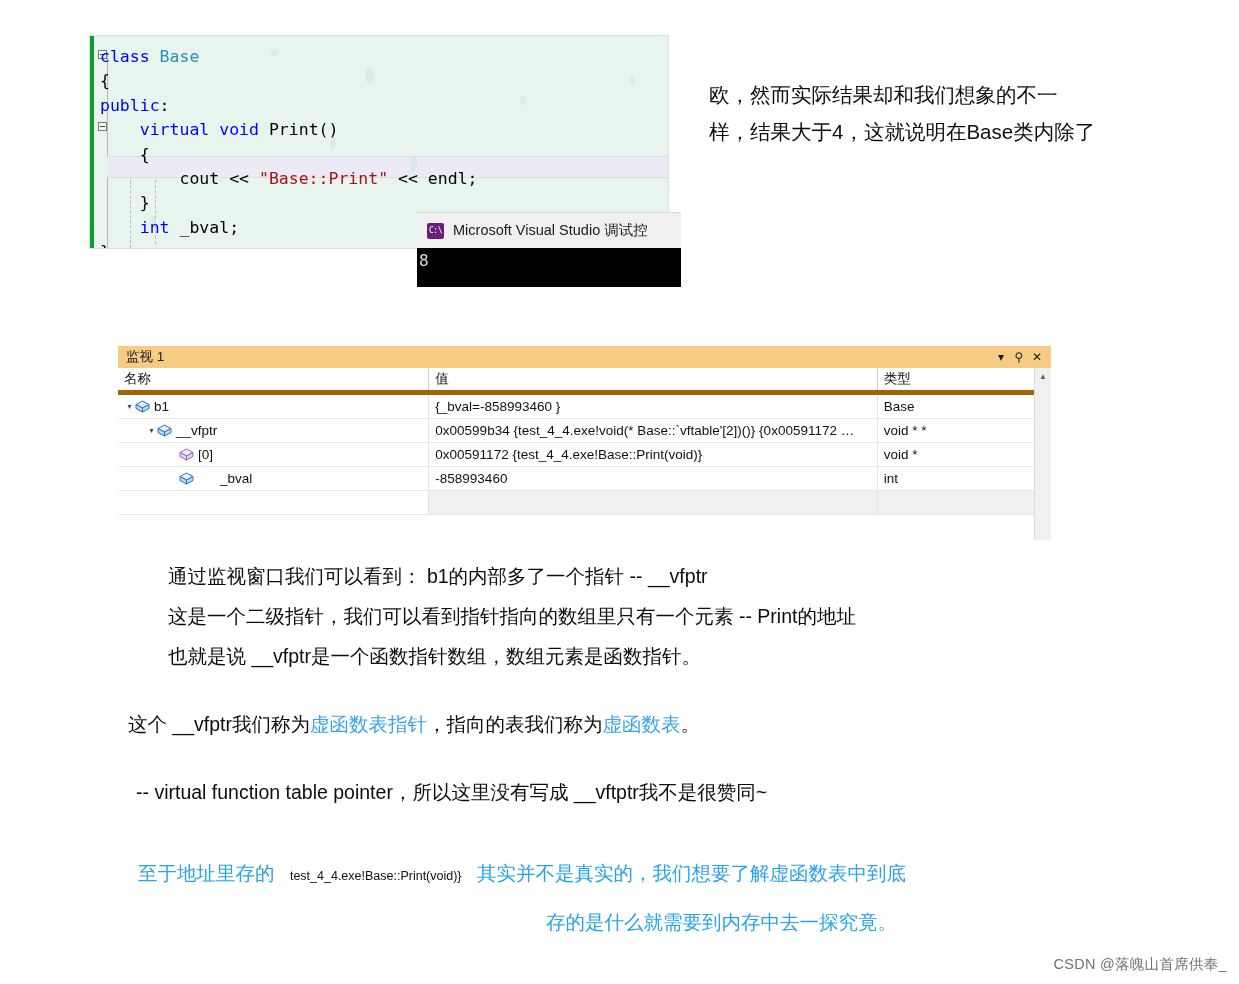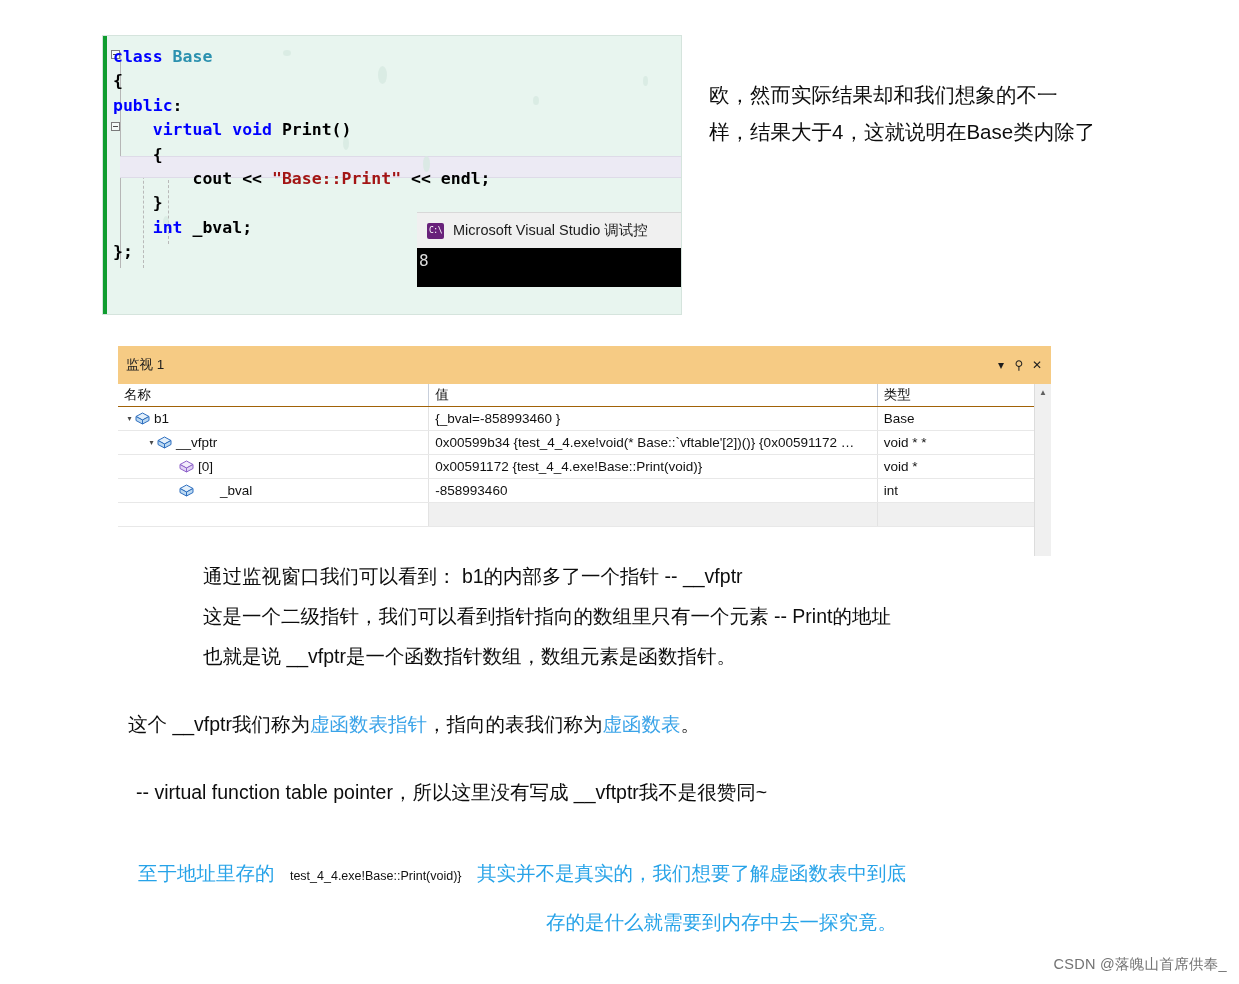--- a/index.html
+++ b/index.html
@@ -3,24 +3,23 @@
 <meta charset="utf-8">
 <style>
   html,body{margin:0;padding:0;}
   body{
     width:1239px;height:984px;background:#ffffff;
     font-family:"Liberation Sans","DejaVu Sans",sans-serif;
     color:#000;position:relative;overflow:hidden;
   }
   
   .code-shot{
-    position:absolute;left:103px;top:36px;width:578px;height:278px;
+    position:absolute;left:90px;top:36px;width:578px;height:212px;
     background:#e8f5ef;overflow:hidden;
     box-shadow:0 0 0 1px #d5e4dd;
-    font-weight:bold;
   }
   .code-shot .gutter-green{
     position:absolute;left:0;top:0;width:4px;height:100%;background:#0f9d2f;
   }
   .code-shot .vline{
     position:absolute;left:17px;top:16px;width:1px;height:216px;
     background:#b6b6b6;
   }
   .code-shot .dashguide{
     position:absolute;width:0;border-left:1px dashed #b9b9b9;
@@ -75,21 +74,21 @@
     font-size:20.5px;line-height:37px;color:#0d0d0d;
   }
 
   
   .watch{
     position:absolute;left:118px;top:346px;width:933px;height:222px;
     background:#ffffff;box-sizing:border-box;
     font-size:13.5px;
   }
   .watch-title{
-    height:38px;background:#f6cb84;display:flex;align-items:center;
+    height:22px;background:#f6cb84;display:flex;align-items:center;
     padding:0 6px 0 8px;color:#1e1e1e;font-size:13.5px;
   }
   .watch-title .t-label{flex:1;}
   .watch-title .tbtn{
     width:16px;height:16px;display:flex;align-items:center;justify-content:center;
     font-size:12px;color:#1e1e1e;margin-left:2px;
   }
   .watch-toolbar{
     height:28px;background:#dfe6f2;display:flex;align-items:center;
     padding:0 4px;gap:5px;border-bottom:1px solid #c6cfe0;
@@ -130,21 +129,21 @@
   }
   .mini-sq{
     width:7px;height:7px;background:#e3e3e3;border:1px solid #7d7d7d;
     position:absolute;left:3px;top:3px;
   }
 
   table.wt{border-collapse:collapse;width:100%;table-layout:fixed;}
   table.wt th{
     background:#fff;text-align:left;font-weight:normal;font-size:13.5px;
     padding:2px 0 2px 6px;border-right:1px solid #c8cfdb;
-    border-bottom:1px solid #a16207;color:#111;height:18px;
+    border-bottom:5px solid #a16207;color:#111;height:18px;
   }
   table.wt td{
     padding:2px 0 2px 6px;border-right:1px solid #e3e3e3;
     border-bottom:1px solid #e8e8e8;height:19px;overflow:hidden;
     white-space:nowrap;font-size:13.5px;color:#111;
   }
   .col-name{width:305px;}
   .col-val{width:440px;}
   .col-type{width:170px;}
   .nm-cell{display:flex;align-items:center;height:15px;}
@@ -321,21 +320,21 @@
             <td></td>
           </tr>
         </tbody>
     </table>
     <div class="wscroll">
       <div class="up">▲</div>
     </div>
   </div>
 </div>
 
-<div class="para-indent" style="top:556px;margin-left:35px;">
+<div class="para-indent" style="top:556px;">
   <div>通过监视窗口我们可以看到： b1的内部多了一个指针 -- __vfptr</div>
   <div>这是一个二级指针，我们可以看到指针指向的数组里只有一个元素 -- Print的地址</div>
   <div>也就是说 __vfptr是一个函数指针数组，数组元素是函数指针。</div>
 </div>
 
 <div class="para" style="top:707px;">
   <span>这个 __vfptr我们称为</span><span class="lnk">虚函数表指针</span><span>，指向的表我们称为</span><span class="lnk">虚函数表</span><span>。</span>
 </div>
 
 <div class="para" style="top:775px;left:136px;">

